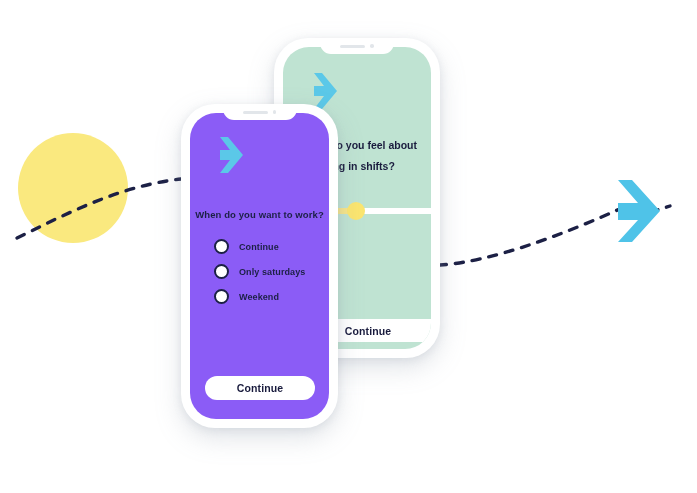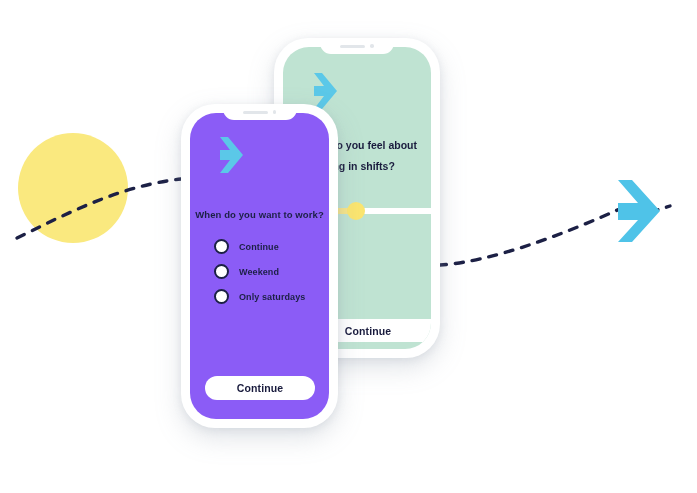--- a/index.html
+++ b/index.html
@@ -288,25 +288,25 @@
 
       <div class="front-question">When do you want to work?</div>
 
       <div class="options">
         <div class="option-row">
           <div class="radio"></div>
           <span class="option-label">Continue</span>
         </div>
         <div class="option-row">
           <div class="radio"></div>
-          <span class="option-label">Weekend</span>
+          <span class="option-label">Only saturdays</span>
         </div>
         <div class="option-row">
           <div class="radio"></div>
-          <span class="option-label">Only saturdays</span>
+          <span class="option-label">Weekend</span>
         </div>
       </div>
 
       <button id="front-continue" class="btn-continue">Continue</button>
     </div>
     <div class="notch">
       <div class="notch-speaker"></div>
       <div class="notch-camera"></div>
     </div>
   </div>

